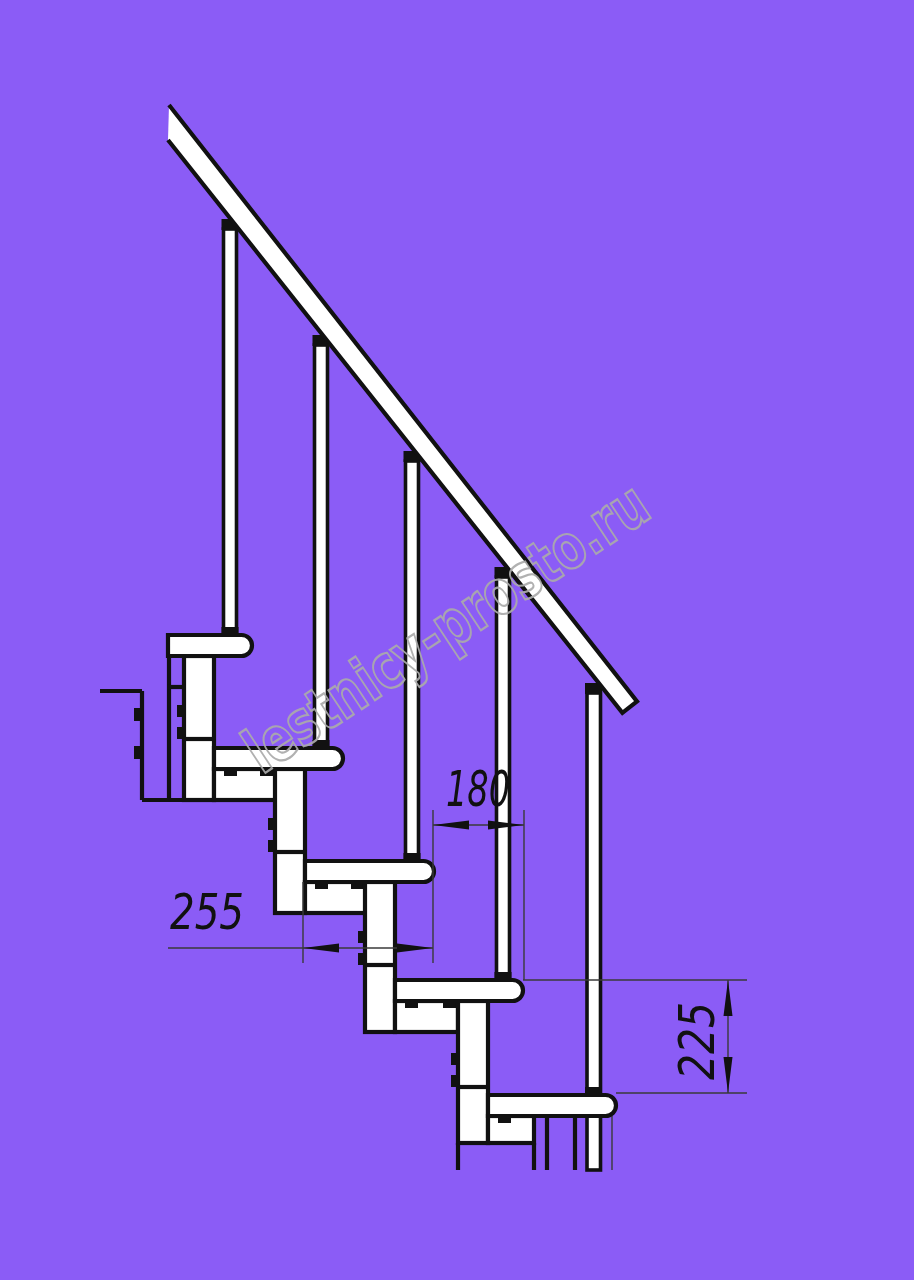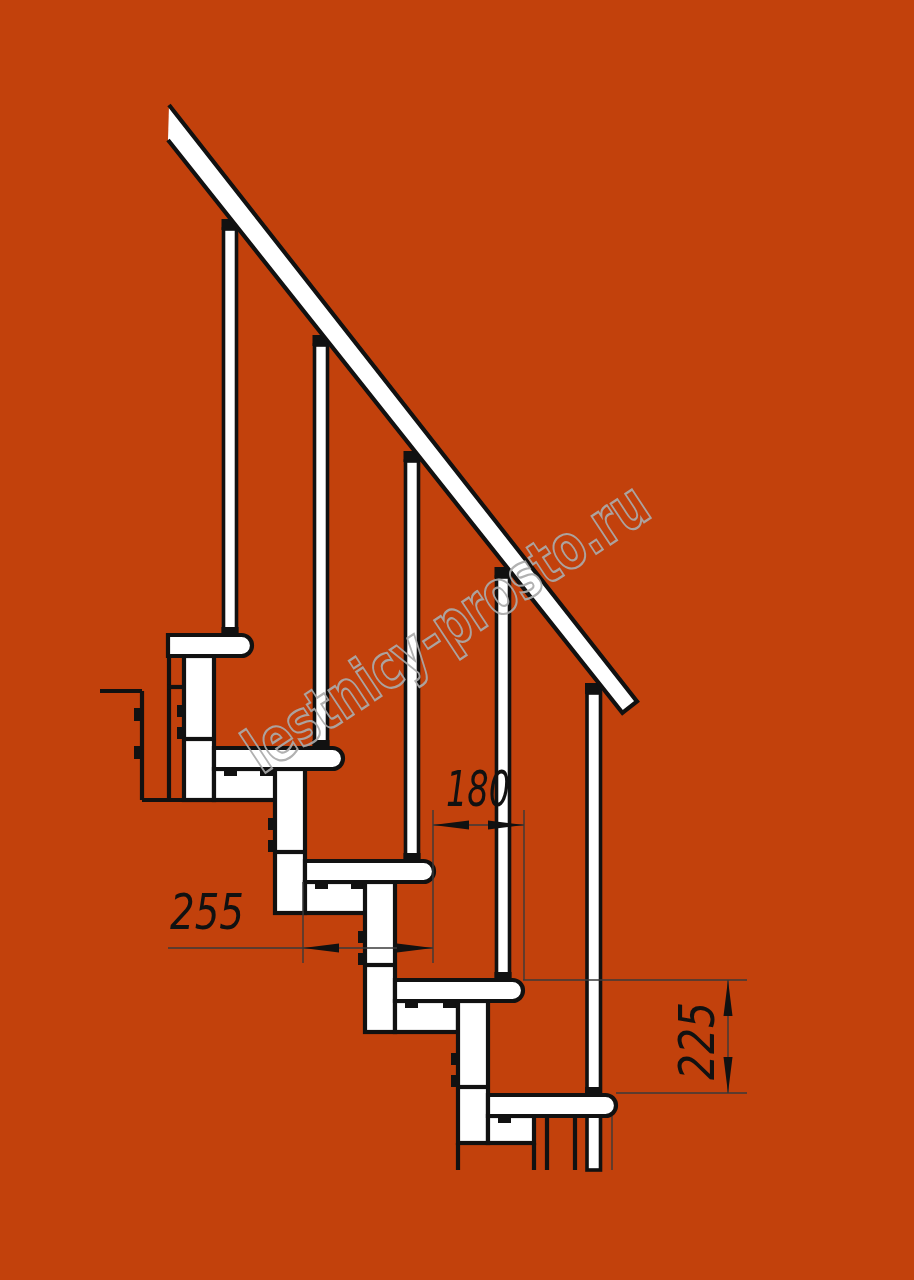--- a/index.html
+++ b/index.html
@@ -1,19 +1,19 @@
 <!DOCTYPE html>
 <html><head>
 <meta charset="utf-8">
 <style>
   html,body{margin:0;padding:0;background:#ffffff;}
   .canvas{
     position:relative;
     width:914px;height:1280px;
-    background:#c2410c;
+    background:#8b5cf6;
     overflow:hidden;
     font-family:"DejaVu Sans", sans-serif;
   }
   svg{display:block;}
   .outline{stroke:#111111;stroke-width:4.2;fill:none;stroke-linecap:butt;stroke-linejoin:miter;}
   .outline-white{stroke:#111111;stroke-width:4.2;fill:#ffffff;stroke-linejoin:miter;}
   .tube{stroke:#111111;stroke-width:3.6;fill:#ffffff;}
   .solid{fill:#111111;stroke:none;}
   .thin{stroke:#3a3a3a;stroke-width:1.4;fill:none;}
   .dim-text{

